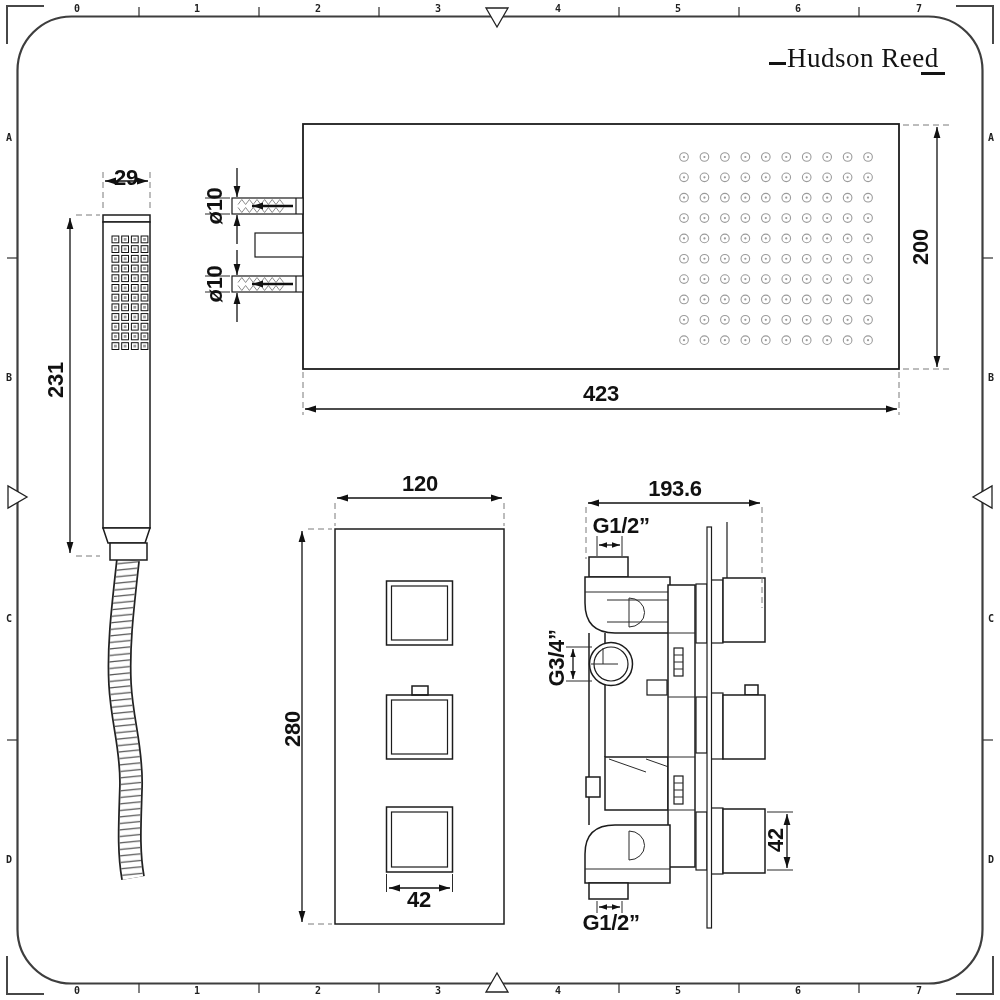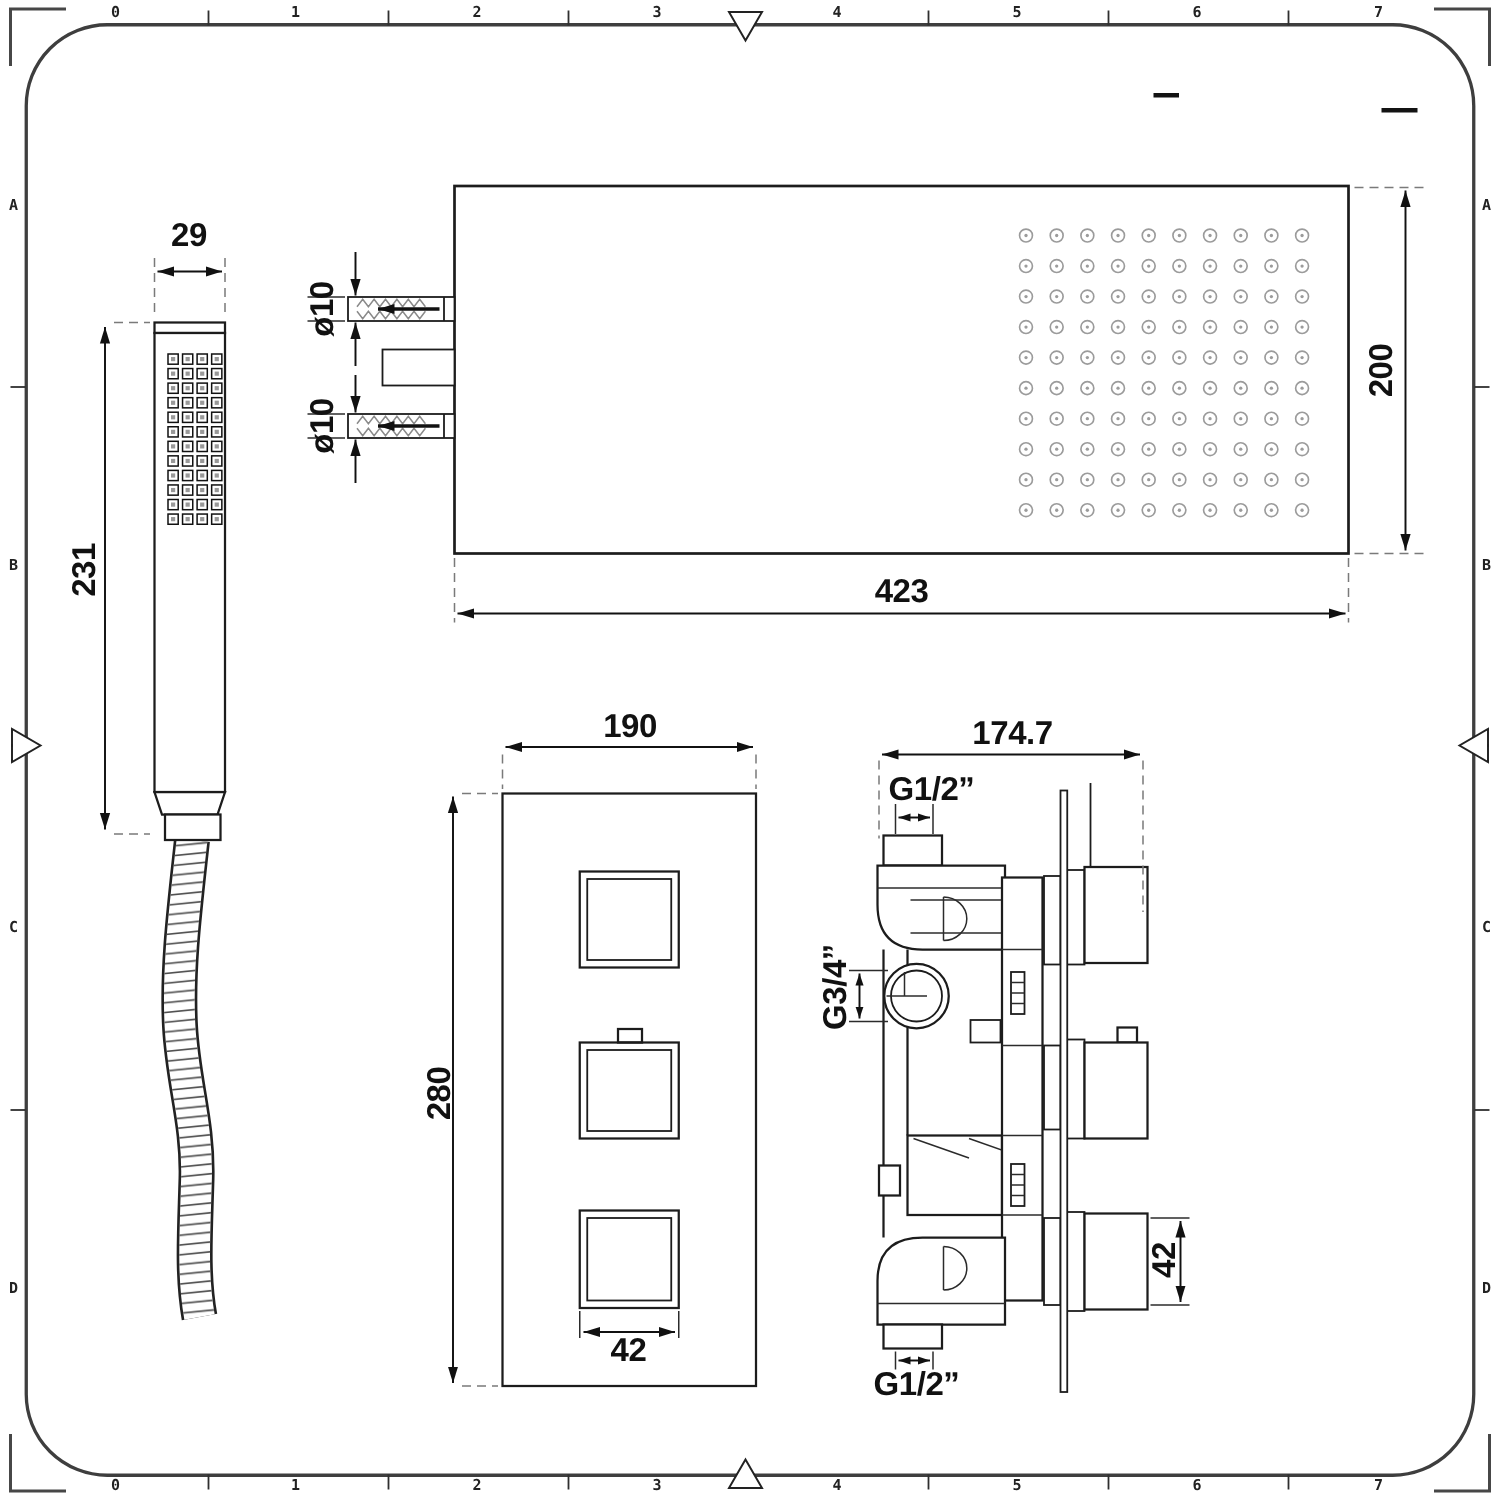--- a/index.html
+++ b/index.html
@@ -542,20 +542,21 @@
       <line class="thin" x1="767" y1="870" x2="793" y2="870"></line>
       <line class="dimline" x1="787" y1="814" x2="787" y2="868" marker-start="url(#ah)" marker-end="url(#ah)"></line>
 
       <line class="thin" x1="597" y1="901" x2="597" y2="913"></line>
       <line class="thin" x1="622" y1="901" x2="622" y2="913"></line>
       <line class="dimline" x1="599" y1="907" x2="620" y2="907" marker-start="url(#ahs)" marker-end="url(#ahs)"></line>
     </g>
   </svg>
 
   <div class="bar" id="logo-dash"></div>
+  <span class="logo-text">Hudson Reed</span>
   <div class="bar" id="logo-underscore"></div>
 
   <span class="ruler-num" style="left:77px;top:9px">0</span>
   <span class="ruler-num" style="left:197px;top:9px">1</span>
   <span class="ruler-num" style="left:318px;top:9px">2</span>
   <span class="ruler-num" style="left:438px;top:9px">3</span>
   <span class="ruler-num" style="left:558px;top:9px">4</span>
   <span class="ruler-num" style="left:678px;top:9px">5</span>
   <span class="ruler-num" style="left:798px;top:9px">6</span>
   <span class="ruler-num" style="left:919px;top:9px">7</span>
@@ -569,27 +570,27 @@
   <span class="ruler-num" style="left:919px;top:991px">7</span>
   <span class="ruler-num" style="left:9px;top:138px">A</span>
   <span class="ruler-num" style="left:9px;top:378px">B</span>
   <span class="ruler-num" style="left:9px;top:619px">C</span>
   <span class="ruler-num" style="left:9px;top:860px">D</span>
   <span class="ruler-num" style="left:991px;top:138px">A</span>
   <span class="ruler-num" style="left:991px;top:378px">B</span>
   <span class="ruler-num" style="left:991px;top:619px">C</span>
   <span class="ruler-num" style="left:991px;top:860px">D</span>
 
-  <span class="dim" style="left:126px;top:157px">29</span>
+  <span class="dim" style="left:126px;top:178px">29</span>
   <span class="dim rot" style="left:56px;top:380px">231</span>
   <span class="dim rot" style="left:215px;top:206px">ø10</span>
   <span class="dim rot" style="left:215px;top:284px">ø10</span>
   <span class="dim" style="left:601px;top:394px">423</span>
   <span class="dim rot" style="left:921px;top:247px">200</span>
-  <span class="dim" style="left:420px;top:484px">190</span>
+  <span class="dim" style="left:420px;top:484px">120</span>
   <span class="dim rot" style="left:293px;top:729px">280</span>
   <span class="dim" style="left:419px;top:900px">42</span>
-  <span class="dim" style="left:675px;top:489px">174.7</span>
+  <span class="dim" style="left:675px;top:489px">193.6</span>
   <span class="dim" style="left:621px;top:526px">G1/2”</span>
   <span class="dim rot" style="left:557px;top:658px">G3/4”</span>
   <span class="dim rot" style="left:776px;top:840px">42</span>
   <span class="dim" style="left:611px;top:923px">G1/2”</span>
 </div>
 
 </body></html>

